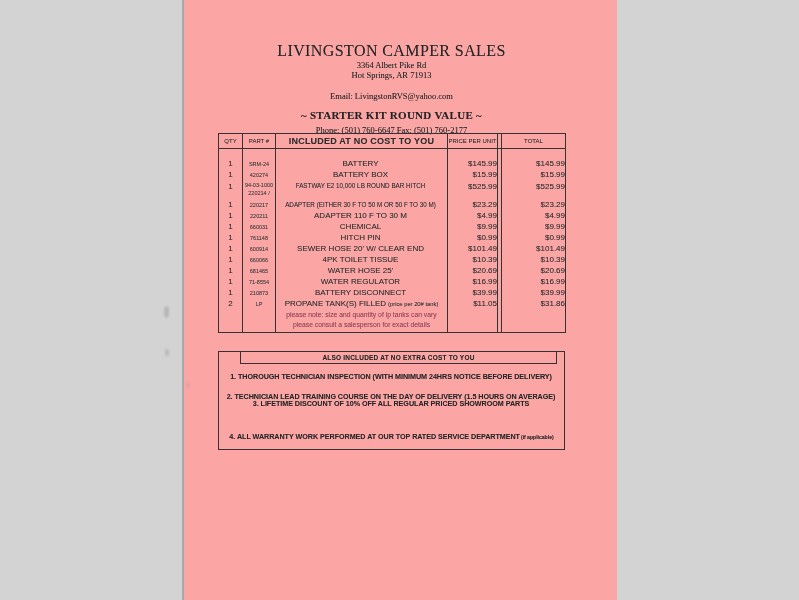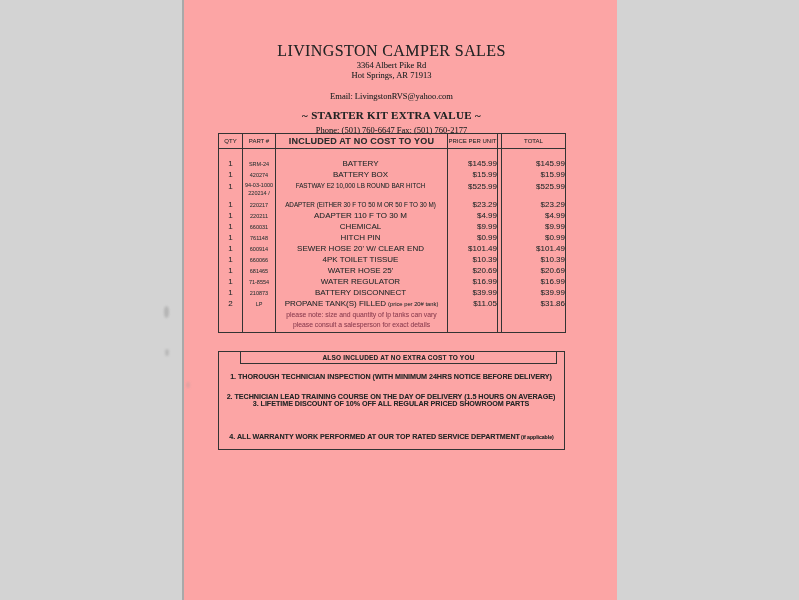--- a/index.html
+++ b/index.html
@@ -75,21 +75,21 @@
 <body>
 
 <div class="paper">
 
   <div>
     <div class="lh company">LIVINGSTON CAMPER SALES</div>
     <div class="lh addr1">3364 Albert Pike Rd</div>
     <div class="lh addr2">Hot Springs, AR 71913</div>
     <div class="lh phone">Phone: (501) 760-6647 Fax: (501) 760-2177</div>
     <div class="lh email">Email: LivingstonRVS@yahoo.com</div>
-    <div class="lh doc-title">~ STARTER KIT EXTRA VALUE ~</div>
+    <div class="lh doc-title">~ STARTER KIT ROUND VALUE ~</div>
   </div>
 
   <table class="kit">
     <colgroup>
       <col style="width:24px">
         <col style="width:33px">
         <col style="width:172px">
       <col style="width:50px">
         <col style="width:4px">
         <col style="width:64px">

